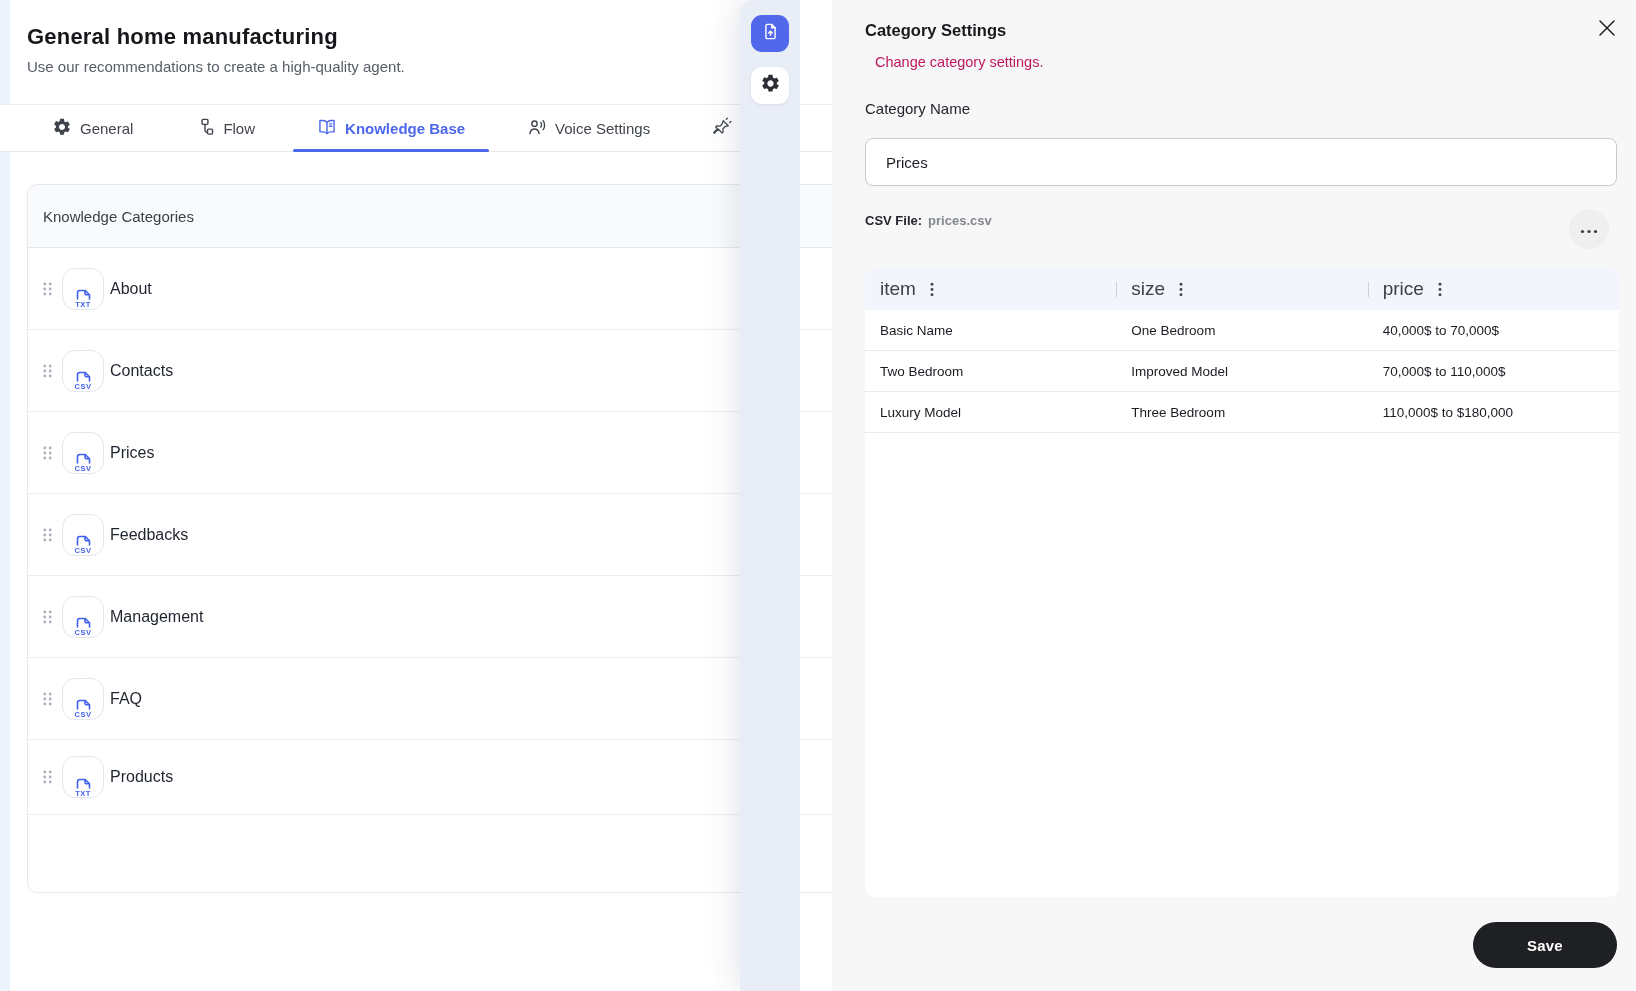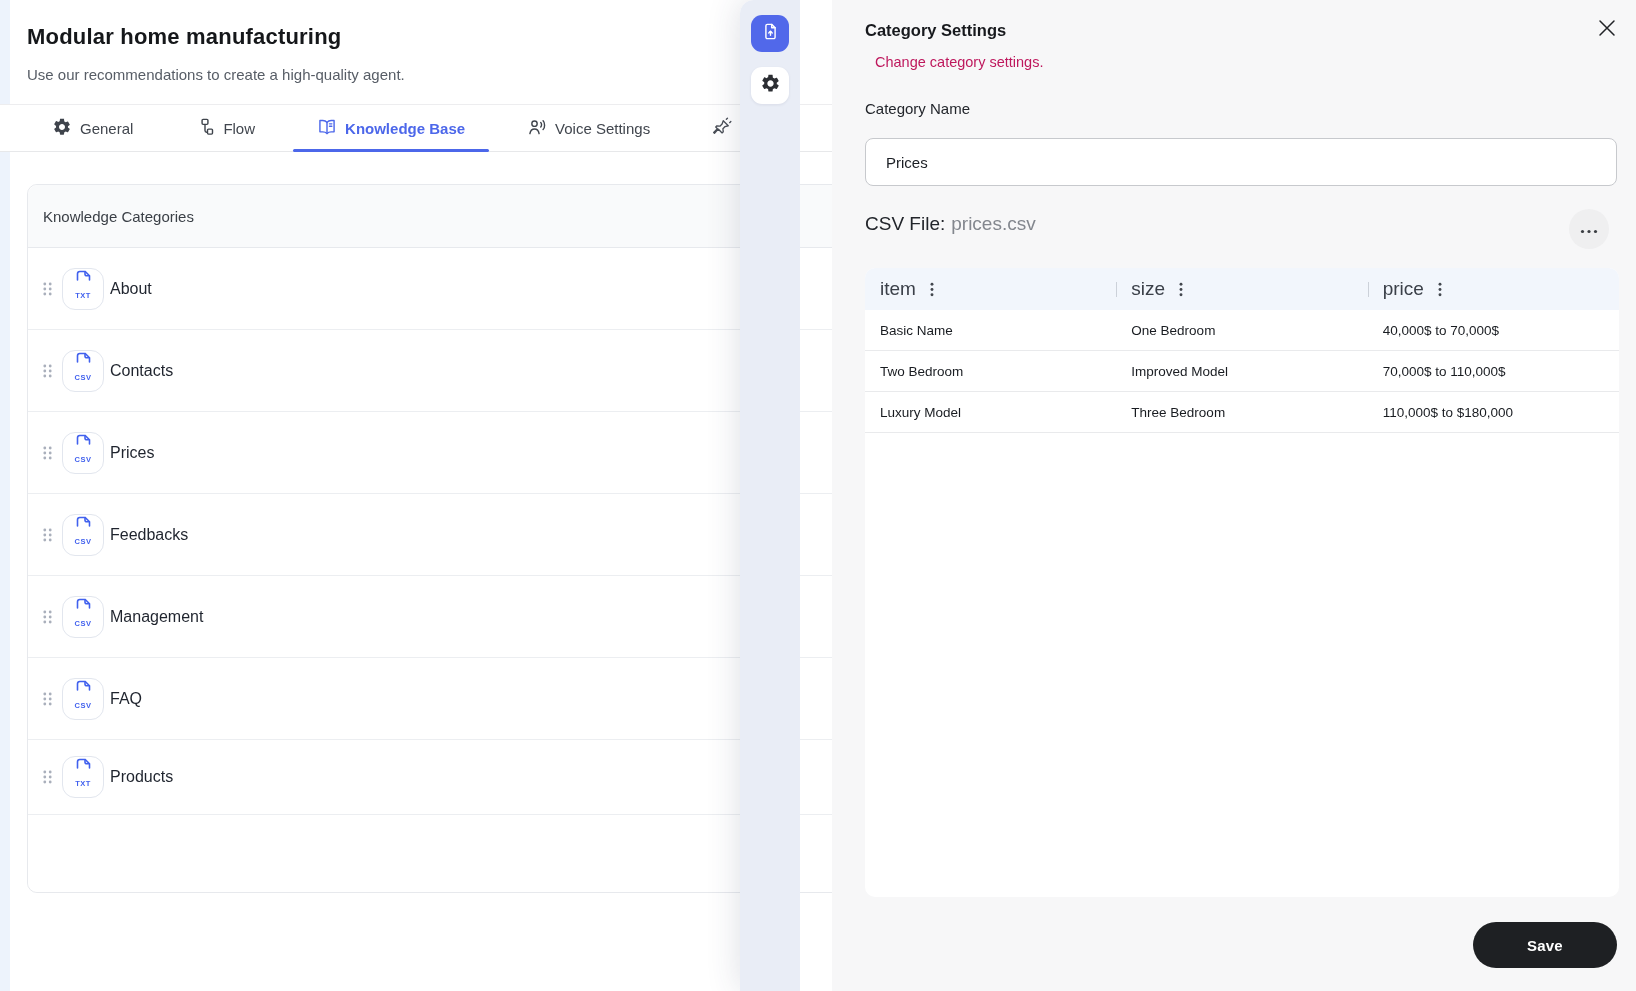--- a/index.html
+++ b/index.html
@@ -3,41 +3,41 @@
 <meta charset="utf-8">
 <style>
   html,body{margin:0;padding:0;background:#fff;}
   .screen{position:relative;width:1636px;height:991px;background:#fff;overflow:hidden;
           font-family:"Liberation Sans",sans-serif;color:#1c1f24;}
   .left-strip{position:absolute;left:0;top:0;width:10px;height:100%;background:#edf3fc;}
 
   
   .page-header{position:absolute;left:27px;top:24px;}
   .page-title{font-size:22px;font-weight:700;color:#15171a;letter-spacing:.2px;}
-  .page-subtitle{margin-top:16px;font-size:15px;color:#575d66;}
+  .page-subtitle{margin-top:8px;font-size:15px;color:#575d66;}
 
   .tabbar{position:absolute;left:0;top:104px;width:100%;height:48px;box-sizing:border-box;
           border-top:1px solid #ededef;border-bottom:1px solid #e7e8ea;
           display:flex;align-items:stretch;padding-left:26px;gap:10px;background:#fff;}
   .tab{position:relative;display:flex;align-items:center;gap:8px;padding:0 26px;
        font-size:15px;font-weight:500;color:#41464e;white-space:nowrap;}
   .tab.active{color:#4c67ea;font-weight:600;}
   .tab.active::after{content:"";position:absolute;left:2px;right:2px;bottom:-1px;height:3px;
        background:#4c67ea;border-radius:2px;}
 
   .card{position:absolute;left:27px;top:184px;width:1530px;background:#fff;
         border:1px solid #e7e9ed;border-radius:10px;box-sizing:border-box;}
   .card-header{height:62px;display:flex;align-items:center;padding-left:15px;background:#f9fafb;
         border-bottom:1px solid #e7e9ed;border-radius:10px 10px 0 0;font-size:15px;color:#3a3f46;}
   .krow{display:flex;align-items:center;height:81px;border-bottom:1px solid #eceef1;background:#fff;}
   .krow.short{height:74px;}
   .krow-empty{height:77px;border-radius:0 0 10px 10px;background:#fff;}
   .drag{margin-left:14px;flex:none;display:flex;align-items:center;}
   .icon-box{margin-left:9px;flex:none;width:40px;height:40px;border:1px solid #e2e6ee;border-radius:13px;
-        display:flex;flex-direction:column;align-items:center;justify-content:flex-start;gap:11px;background:#fff;}
+        display:flex;flex-direction:column;align-items:center;justify-content:flex-end;gap:1px;background:#fff;}
   .ft-badge{font-size:7.5px;font-weight:700;color:#4161ee;letter-spacing:.5px;line-height:1;}
   .krow-label{margin-left:6px;font-size:16px;color:#1f242e;}
 
   
   .drawer{position:absolute;left:740px;top:0;width:896px;height:991px;display:flex;
           border-top-left-radius:14px;overflow:hidden;box-shadow:0 0 34px rgba(45,55,90,.16);gap:32px;}
   .rail{width:60px;background:#e9edf6;padding-top:15px;display:flex;flex-direction:column;
         align-items:center;gap:15px;box-sizing:border-box;flex:none;}
   .rail-btn{width:38px;height:37px;border-radius:11px;display:flex;align-items:center;justify-content:center;}
   .rail-btn.primary{background:#5168ea;}
@@ -45,21 +45,21 @@
 
   .panel{flex:1;position:relative;background:#f7f7f8;}
   .panel-title{position:absolute;left:33px;top:21px;font-size:16.5px;font-weight:700;color:#17191d;}
   .close-btn{position:absolute;right:19px;top:20px;width:20px;height:20px;display:flex;
              align-items:center;justify-content:center;}
   .panel-subtitle{position:absolute;left:43px;top:54px;font-size:14.5px;color:#be185d;}
   .field-label{position:absolute;left:33px;top:100px;font-size:15px;color:#23262c;}
   .name-input{position:absolute;left:33px;right:19px;top:138px;height:48px;box-sizing:border-box;
         border:1px solid #c7c9cd;border-radius:8px;background:#fff;padding:0 20px;
         font-size:15px;color:#1b1e24;font-family:inherit;outline:none;}
-  .csv-line{position:absolute;left:33px;top:213px;font-size:19px;color:#22252b;}
+  .csv-line{position:absolute;left:33px;top:213px;font-size:13px;color:#22252b;font-weight:bold;}
   .csv-line .file{color:#83878e;margin-left:6px;}
   .ellipsis-btn{position:absolute;right:27px;top:209px;width:40px;height:40px;border-radius:50%;
         background:#efeff0;display:flex;align-items:center;justify-content:center;}
 
   .csv-table{position:absolute;left:33px;right:17px;top:268px;height:629px;background:#fff;border-radius:10px;}
   .thead{display:grid;grid-template-columns:1fr 1fr 1fr;height:42px;background:#f2f6fc;
          border-radius:10px 10px 0 0;}
   .th{position:relative;display:flex;align-items:center;gap:10px;padding-left:15px;
       font-size:19px;color:#3b4049;}
   .th.divided::before{content:"";position:absolute;left:0;top:14px;height:15px;width:1px;background:#ccd1d9;}
@@ -71,21 +71,21 @@
         background:#1e2023;color:#fff;font-size:15px;font-weight:700;border:none;font-family:inherit;
         display:flex;align-items:center;justify-content:center;letter-spacing:.2px;}
 </style>
 </head>
 <body>
 
 <div class="screen">
   <div class="left-strip"></div>
 
   <div class="page-header">
-    <div class="page-title">Modular home manufacturing</div>
+    <div class="page-title">General home manufacturing</div>
     <div class="page-subtitle">Use our recommendations to create a high-quality agent.</div>
   </div>
 
   <div class="tabbar">
     <div class="tab">
       <span>
         <svg width="20" height="20" viewBox="0 0 24 24">
             <path fill="#3f444c" d="M19.14 12.94c.04-.31.06-.62.06-.94s-.02-.63-.07-.94l2.03-1.58a.49.49 0 0 0 .12-.61l-1.92-3.32a.488.488 0 0 0-.59-.22l-2.39.96c-.5-.38-1.03-.7-1.62-.94l-.36-2.54A.484.484 0 0 0 13.92 2h-3.84c-.24 0-.43.17-.47.41l-.36 2.54c-.59.24-1.13.57-1.62.94l-2.39-.96c-.22-.08-.47 0-.59.22L2.73 8.46c-.12.21-.08.47.12.61l2.03 1.58c-.05.31-.09.63-.09.95s.02.64.07.94l-2.03 1.58a.49.49 0 0 0-.12.61l1.92 3.32c.12.22.37.29.59.22l2.39-.96c.5.38 1.03.7 1.62.94l.36 2.54c.05.24.24.41.48.41h3.84c.24 0 .44-.17.47-.41l.36-2.54c.59-.24 1.13-.56 1.62-.94l2.39.96c.22.08.47 0 .59-.22l1.92-3.32c.12-.22.07-.47-.12-.61l-2.01-1.58zM12 15.6c-1.98 0-3.6-1.62-3.6-3.6s1.62-3.6 3.6-3.6 3.6 1.62 3.6 3.6-1.62 3.6-3.6 3.6z"></path>
           </svg>
       </span>

